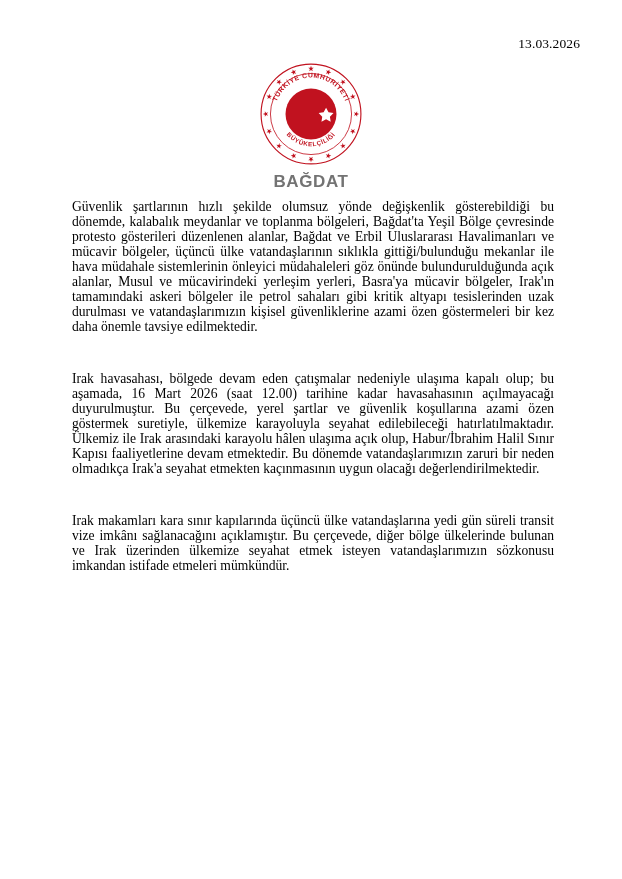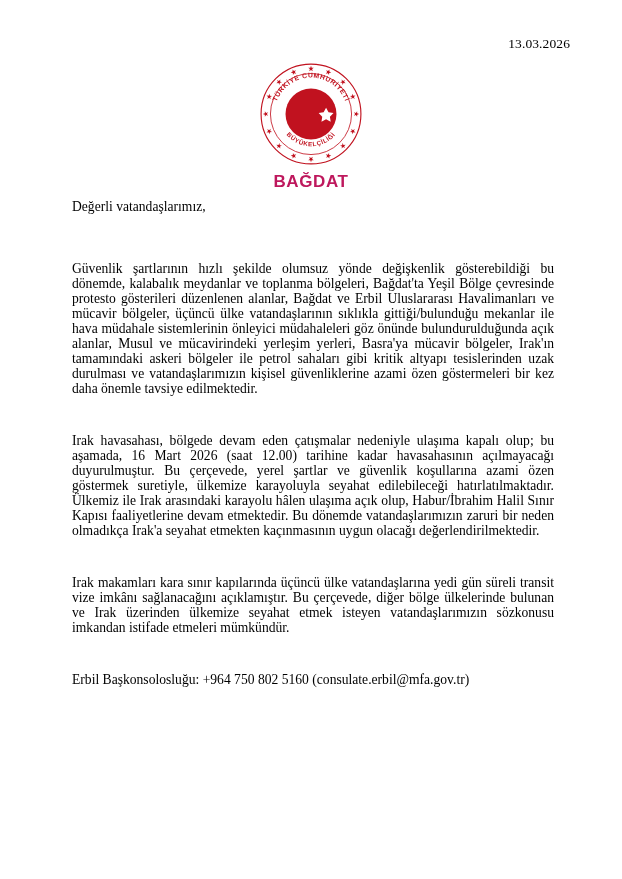--- a/index.html
+++ b/index.html
@@ -20,21 +20,21 @@
     position: relative;
     width: 622px;
     height: 879px;
     background: #ffffff;
   }
 
   
   .date-line {
     position: absolute;
     top: 36px;
-    right: 52px;
+    right: 42px;
     font-size: 13.5px;
     letter-spacing: 0.1px;
     white-space: nowrap;
   }
 
   
   .emblem-block {
     position: absolute;
     top: 62px;
     left: 0;
@@ -46,21 +46,21 @@
     width: 104px;
     height: 104px;
     line-height: 0;
   }
   .city-name {
     margin-top: 2px;
     font-family: "Liberation Sans", "DejaVu Sans", sans-serif;
     font-weight: bold;
     font-size: 17px;
     letter-spacing: 0.6px;
-    color: #be185d;
+    color: #737373;
   }
 
   
   .content {
     position: absolute;
     top: 199px;
     left: 72px;
     width: 482px;
   }
   .salutation {
@@ -138,27 +138,25 @@
         <circle cx="100" cy="100" r="49" fill="#C1121F"></circle>
         <path d="M 108,68 a 32,32 0 1 0 0,64 a 25.5,25.5 0 1 1 0,-64 Z" fill="#ffffff"></path>
         <polygon fill="#ffffff" points="129,88 133.7,96.6 143.3,98.2 136.4,105.1 137.9,114.8 129,110.3 120.1,114.8 121.6,105.1 114.7,98.2 124.3,96.6"></polygon>
       </svg>
     </div>
     <div class="city-name">BAĞDAT</div>
   </div>
 
   <div class="content">
 
-    <p class="salutation">Değerli vatandaşlarımız,</p>
 
     <p class="para">Güvenlik şartlarının hızlı şekilde olumsuz yönde değişkenlik gösterebildiği bu dönemde, kalabalık meydanlar ve toplanma bölgeleri, Bağdat'ta Yeşil Bölge çevresinde protesto gösterileri düzenlenen alanlar, Bağdat ve Erbil Uluslararası Havalimanları ve mücavir bölgeler, üçüncü ülke vatandaşlarının sıklıkla gittiği/bulunduğu mekanlar ile hava müdahale sistemlerinin önleyici müdahaleleri göz önünde bulundurulduğunda açık alanlar, Musul ve mücavirindeki yerleşim yerleri, Basra'ya mücavir bölgeler, Irak'ın tamamındaki askeri bölgeler ile petrol sahaları gibi kritik altyapı tesislerinden uzak durulması ve vatandaşlarımızın kişisel güvenliklerine azami özen göstermeleri bir kez daha önemle tavsiye edilmektedir.</p>
 
     <p class="para">Irak havasahası, bölgede devam eden çatışmalar nedeniyle ulaşıma kapalı olup; bu aşamada, 16 Mart 2026 (saat 12.00) tarihine kadar havasahasının açılmayacağı duyurulmuştur. Bu çerçevede, yerel şartlar ve güvenlik koşullarına azami özen göstermek suretiyle, ülkemize karayoluyla seyahat edilebileceği hatırlatılmaktadır. Ülkemiz ile Irak arasındaki karayolu hâlen ulaşıma açık olup, Habur/İbrahim Halil Sınır Kapısı faaliyetlerine devam etmektedir. Bu dönemde vatandaşlarımızın zaruri bir neden olmadıkça Irak'a seyahat etmekten kaçınmasının uygun olacağı değerlendirilmektedir.</p>
 
     <p class="para">Irak makamları kara sınır kapılarında üçüncü ülke vatandaşlarına yedi gün süreli transit vize imkânı sağlanacağını açıklamıştır. Bu çerçevede, diğer bölge ülkelerinde bulunan ve Irak üzerinden ülkemize seyahat etmek isteyen vatandaşlarımızın sözkonusu imkandan istifade etmeleri mümkündür.</p>
 
 
     <ul class="contact-list">
-      <li>Erbil Başkonsolosluğu: +964 750 802 5160 (consulate.erbil@mfa.gov.tr)</li>
     </ul>
 
   </div>
 </div>
 
 </body></html>

